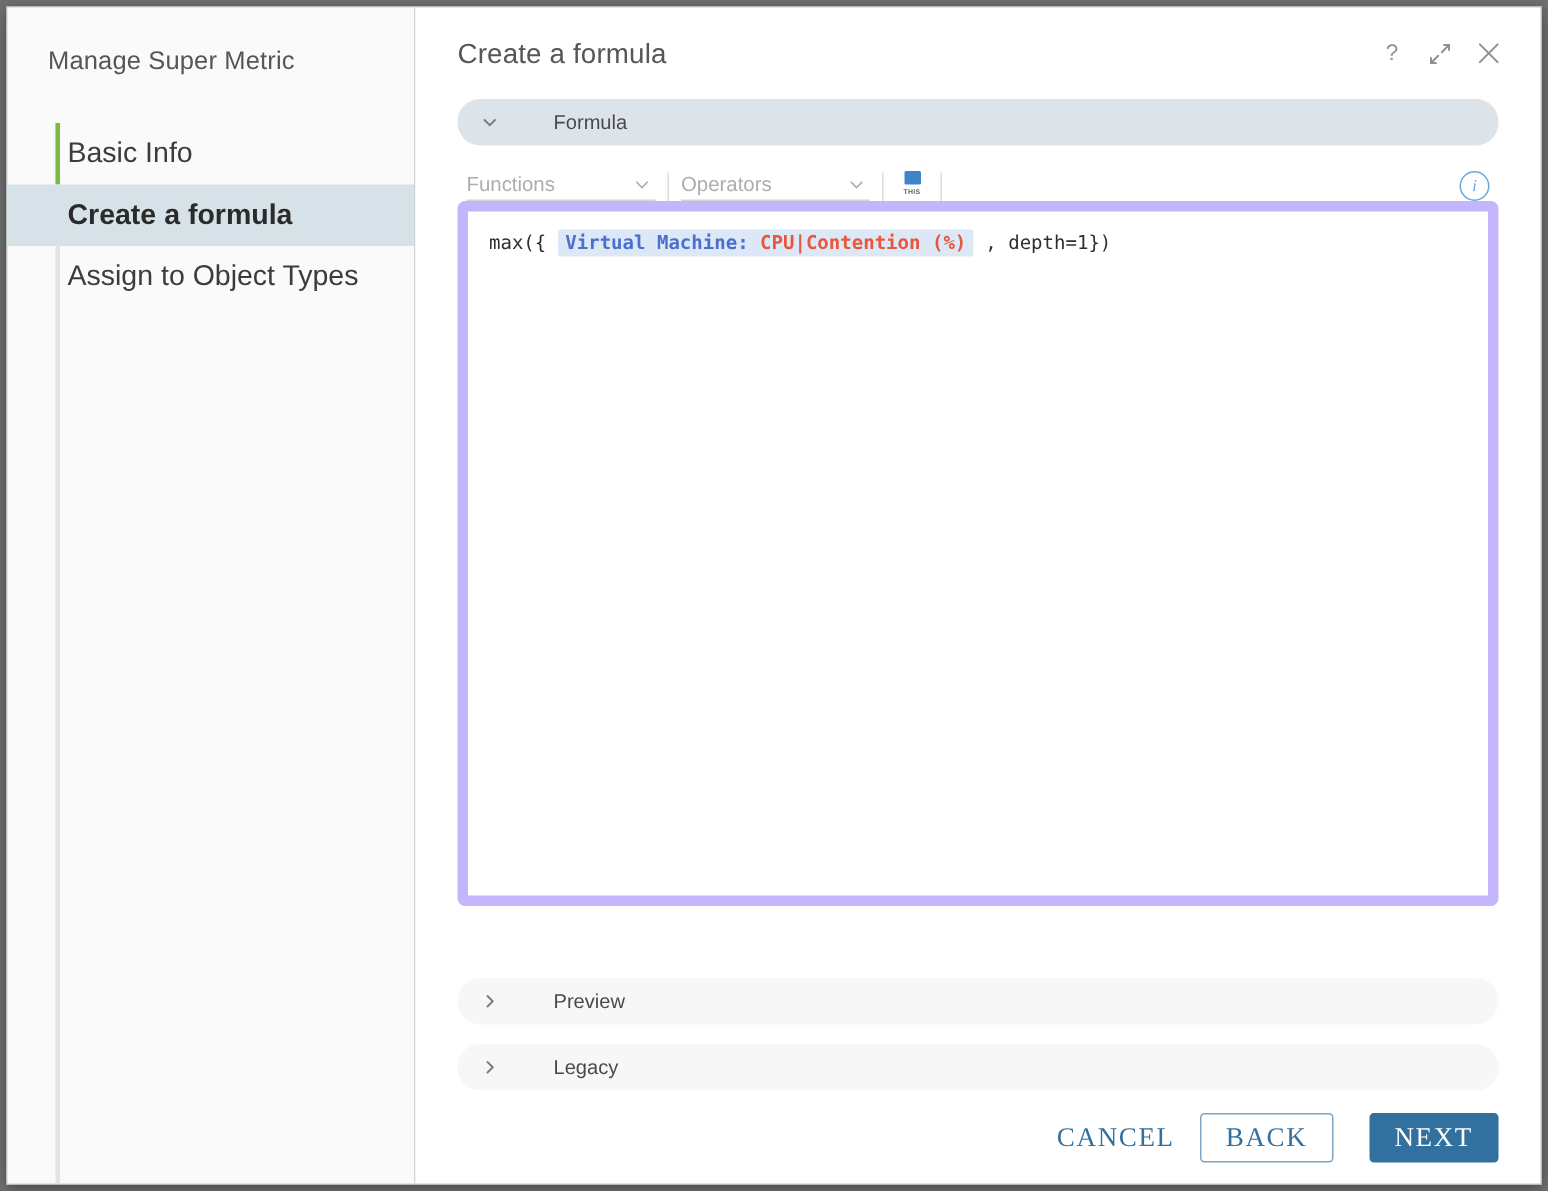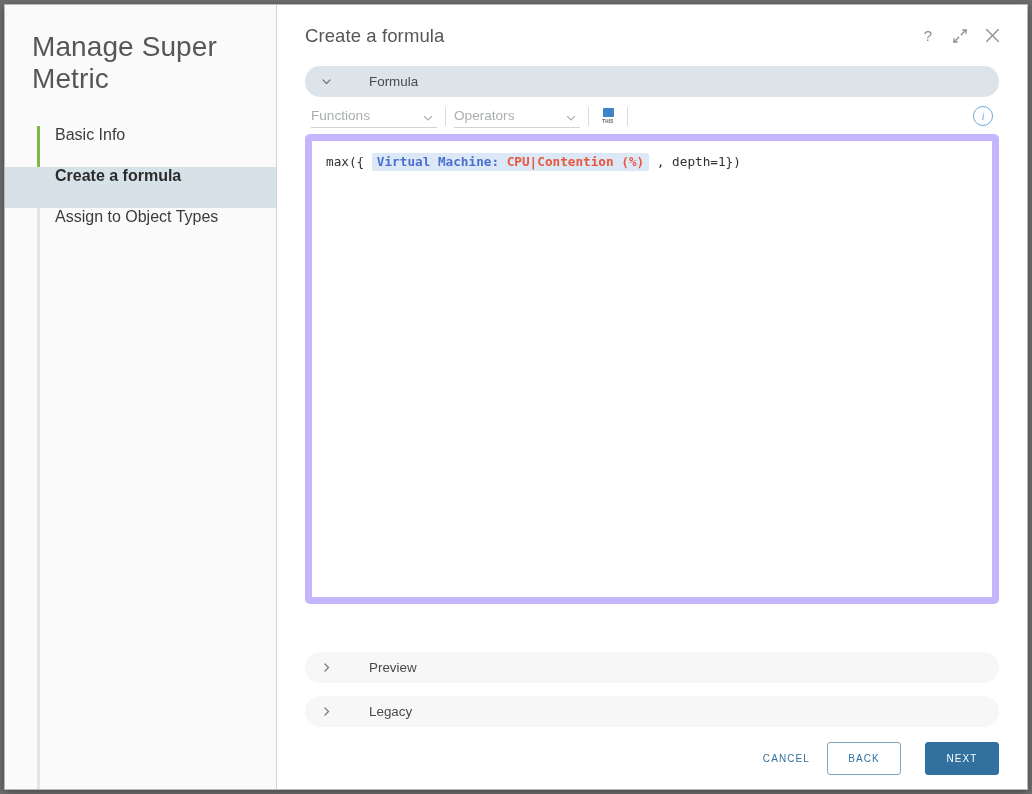--- a/index.html
+++ b/index.html
@@ -31,21 +31,21 @@
   
   #sidebar {
     width: 272px;
     min-width: 272px;
     background: #fafafa;
     border-right: 1px solid #cfd4d6;
     position: relative;
     box-sizing: border-box;
   }
   #sidebar-title {
-    font-size: 28px;
+    font-size: 17px;
     color: #565656;
     font-weight: 400;
     padding: 26px 0 0 27px;
     letter-spacing: 0.1px;
   }
   #step-list {
     margin-top: 31px;
     position: relative;
   }
   
@@ -54,22 +54,23 @@
     left: 32px;
     top: 0;
     bottom: -999px;
     width: 3px;
     background: #e4e4e4;
   }
   .step {
     position: relative;
     height: 41px;
     display: flex;
-    padding-left: 50px;
-    font-size: 16px;
+    align-items: center;
+    padding-left: 40px;
+    font-size: 19px;
     color: #3c3c3c;
     box-sizing: border-box;
     cursor: pointer;
   }
   .step .marker {
     position: absolute;
     left: 32px;
     top: 0;
     bottom: 0;
     width: 3px;
@@ -152,21 +153,21 @@
     margin-right: 9px;
     flex: none;
     color: #777b7e;
   }
   .chev svg { display: block; }
 
   
   #formula-toolbar {
     height: 36px;
     display: flex;
-    align-items: center;
+    align-items: flex-end;
     padding: 0 4px 0 6px;
     box-sizing: border-box;
   }
   .ddl {
     position: relative;
     display: flex;
     align-items: center;
     border-bottom: 1px solid #d4d4d4;
     height: 23px;
     box-sizing: border-box;
@@ -272,27 +273,27 @@
     justify-content: flex-end;
     padding: 0 28px 0 0;
     box-sizing: border-box;
   }
   .btn {
     height: 33px;
     min-width: 36px;
     display: inline-flex;
     align-items: center;
     justify-content: center;
-    font-size: 10px;
+    font-size: 18px;
     letter-spacing: 1.1px;
     border-radius: 3px;
     cursor: pointer;
     box-sizing: border-box;
     padding: 0 16px;
-    font-family: Liberation Sans, sans-serif;
+    font-family: Liberation Serif, serif;
   }
   .btn-flat {
     color: #31709f;
     background: transparent;
     border: 1px solid transparent;
   }
   .btn-outline {
     color: #31709f;
     background: #fff;
     border: 1px solid #7fa5c0;

